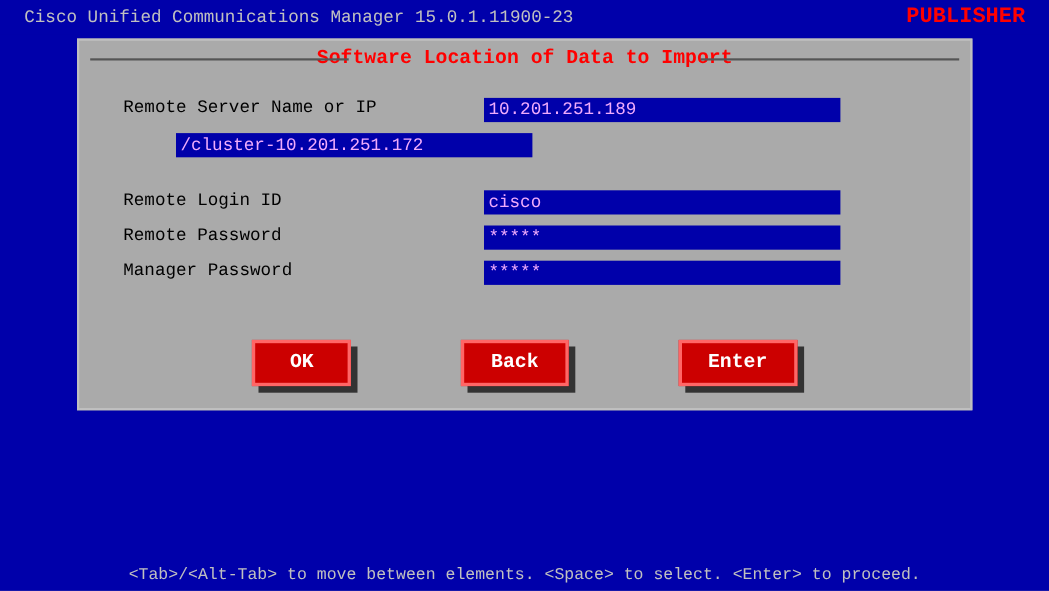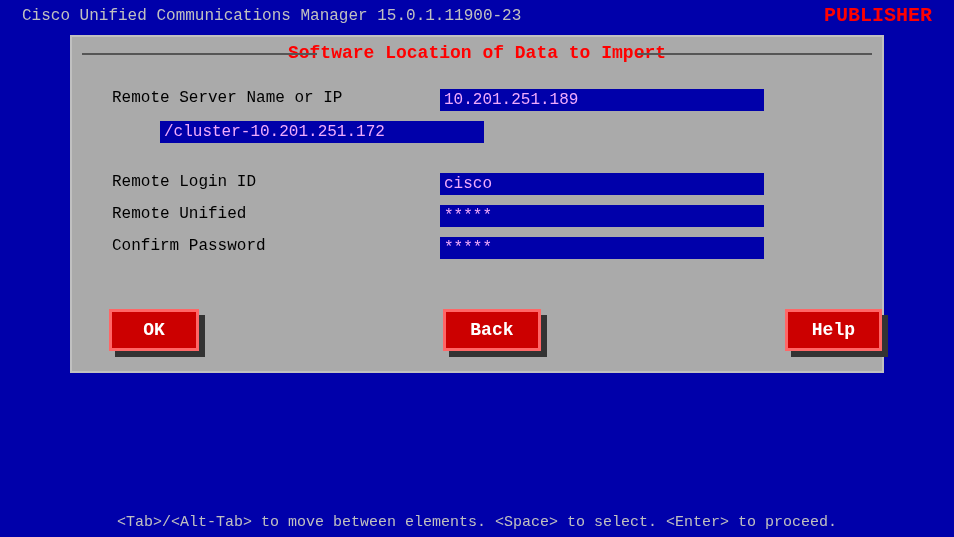--- a/index.html
+++ b/index.html
@@ -97,23 +97,23 @@
       caret-color: white;
       margin-left: 48px;
     }
 
     .form-spacer {
       height: 20px;
     }
 
     #buttons-area {
       display: flex;
-      justify-content: space-between;
+      justify-content: center;
+      gap: 100px;
       margin-top: 20px;
-      margin-left: 37px;
     }
 
     .btn-wrapper {
       position: relative;
     }
 
     .btn-shadow {
       position: absolute;
       width: 100%;
       height: 100%;
@@ -179,40 +179,40 @@
         </div>
         <div class="form-row">
           <input class="form-input" type="text" value="/cluster-10.201.251.172" style="">
         </div>
         <div class="form-spacer"></div>
         <div class="form-row">
           <span class="form-label">Remote Login ID</span>
           <input class="form-input" type="text" value="cisco" style="">
         </div>
         <div class="form-row">
-          <span class="form-label">Remote Unified</span>
+          <span class="form-label">Remote Password</span>
           <input class="form-input" type="text" value="*****" style="">
         </div>
         <div class="form-row">
-          <span class="form-label">Confirm Password</span>
+          <span class="form-label">Manager Password</span>
           <input class="form-input" type="text" value="*****" style="">
         </div>
       </div>
 
     <div id="buttons-area">
 
     <div class="btn-wrapper">
           <div class="btn-shadow"></div>
           <button class="btn">OK</button>
         </div>
         <div class="btn-wrapper">
           <div class="btn-shadow"></div>
           <button class="btn">Back</button>
         </div>
         <div class="btn-wrapper">
           <div class="btn-shadow"></div>
-          <button class="btn">Help</button>
+          <button class="btn">Enter</button>
         </div>
       </div>
   </div>
 
   <div id="status-bar">&lt;Tab&gt;/&lt;Alt-Tab&gt; to move between elements. &lt;Space&gt; to select. &lt;Enter&gt; to proceed.</div>
 </div>
 
 </body></html>

